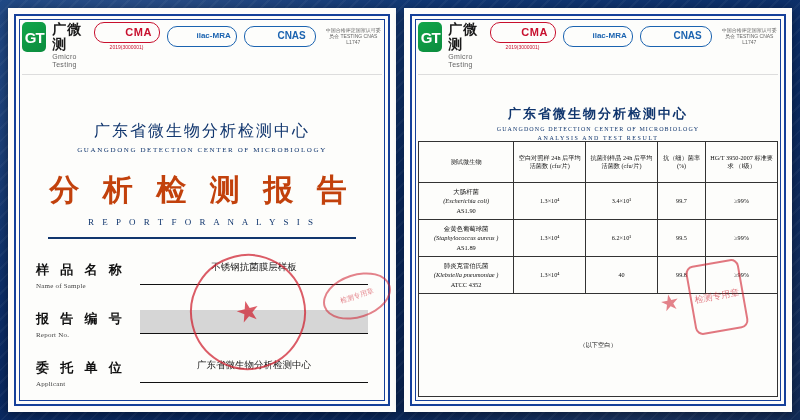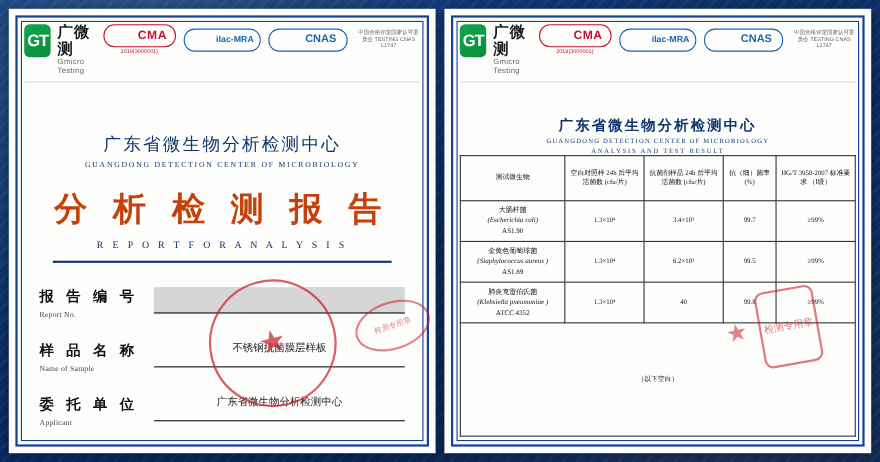--- a/index.html
+++ b/index.html
@@ -187,32 +187,32 @@
         <div class="l-org-en">GUANGDONG  DETECTION  CENTER  OF  MICROBIOLOGY</div>
         <div class="l-main">分 析 检 测 报 告</div>
         <div class="l-main-en">R E P O R T   F O R   A N A L Y S I S</div>
         <div class="l-rule"></div>
       </div>
 
       <div class="fields">
 
         <div class="field">
           <div class="f-lab">
+            <div class="f-cn">样 品 名 称</div>
+            <div class="f-en">Name of Sample</div>
+          </div>
+          <div class="f-val">不锈钢抗菌膜层样板</div>
+        </div>
+
+        <div class="field">
+          <div class="f-lab">
             <div class="f-cn">报 告 编 号</div>
             <div class="f-en">Report No.</div>
           </div>
           <div class="f-val redacted"></div>
-        </div>
-
-        <div class="field">
-          <div class="f-lab">
-            <div class="f-cn">样 品 名 称</div>
-            <div class="f-en">Name of Sample</div>
-          </div>
-          <div class="f-val">不锈钢抗菌膜层样板</div>
         </div>
 
         <div class="field">
           <div class="f-lab">
             <div class="f-cn">委 托 单 位</div>
             <div class="f-en">Applicant</div>
           </div>
           <div class="f-val">广东省微生物分析检测中心</div>
         </div>
 

